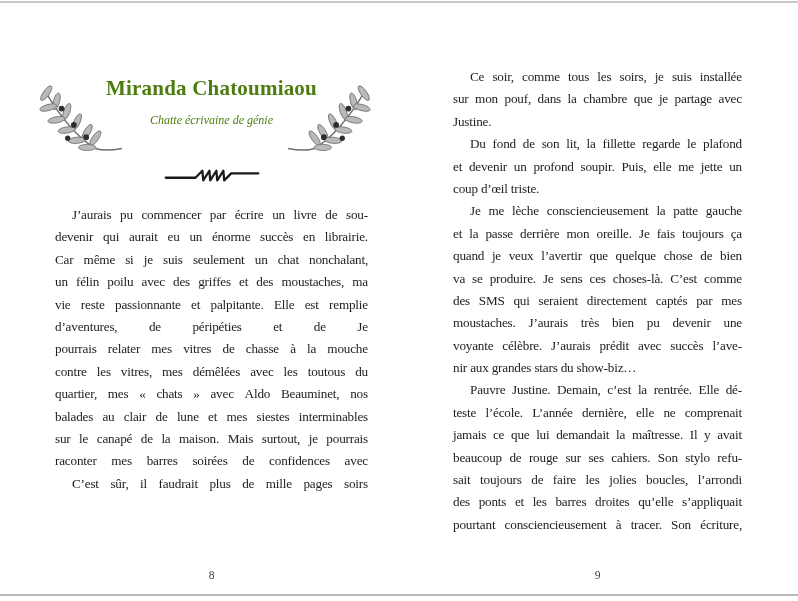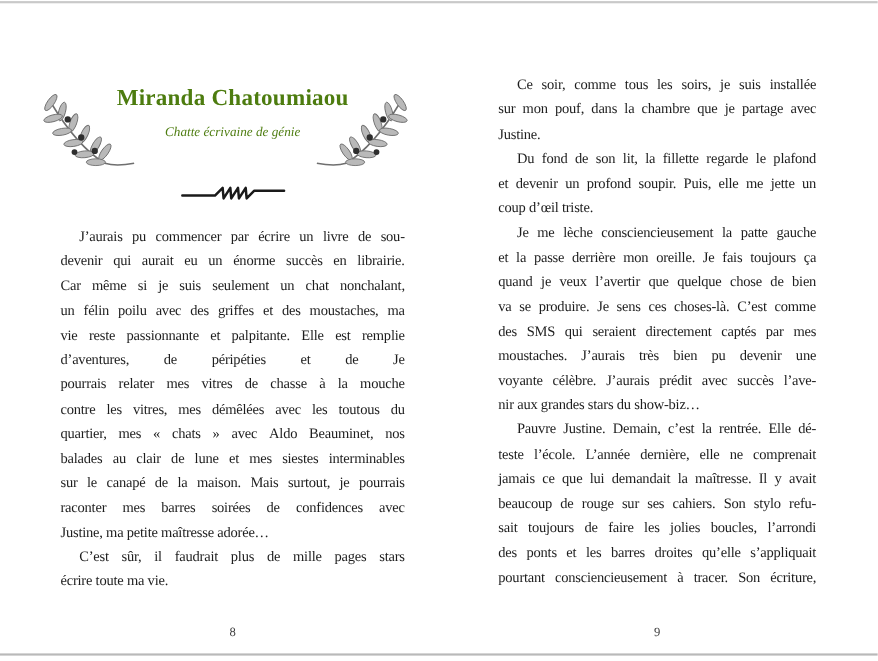--- a/index.html
+++ b/index.html
@@ -238,35 +238,33 @@
         </div>
         <div class="line just">
           <span>raconter</span>
           <span>mes</span>
           <span>barres</span>
           <span>soirées</span>
           <span>de</span>
           <span>confidences</span>
           <span>avec</span>
         </div>
-        <div class="line">Justine, ma petite maîtresse adorée…</div>
       </div>
       <div>
         <div class="line first just">
           <span>C’est</span>
           <span>sûr,</span>
           <span>il</span>
           <span>faudrait</span>
           <span>plus</span>
           <span>de</span>
           <span>mille</span>
           <span>pages</span>
-          <span>stars</span>
-        </div>
-        <div class="line">écrire toute ma vie.</div>
+          <span>soirs</span>
+        </div>
       </div>
     </div>
 
   <div class="pagenum">8</div>
 </div>
 
 <div class="page" id="rightPage">
   <div class="bodytext">
       <div>
         <div class="line first just">

